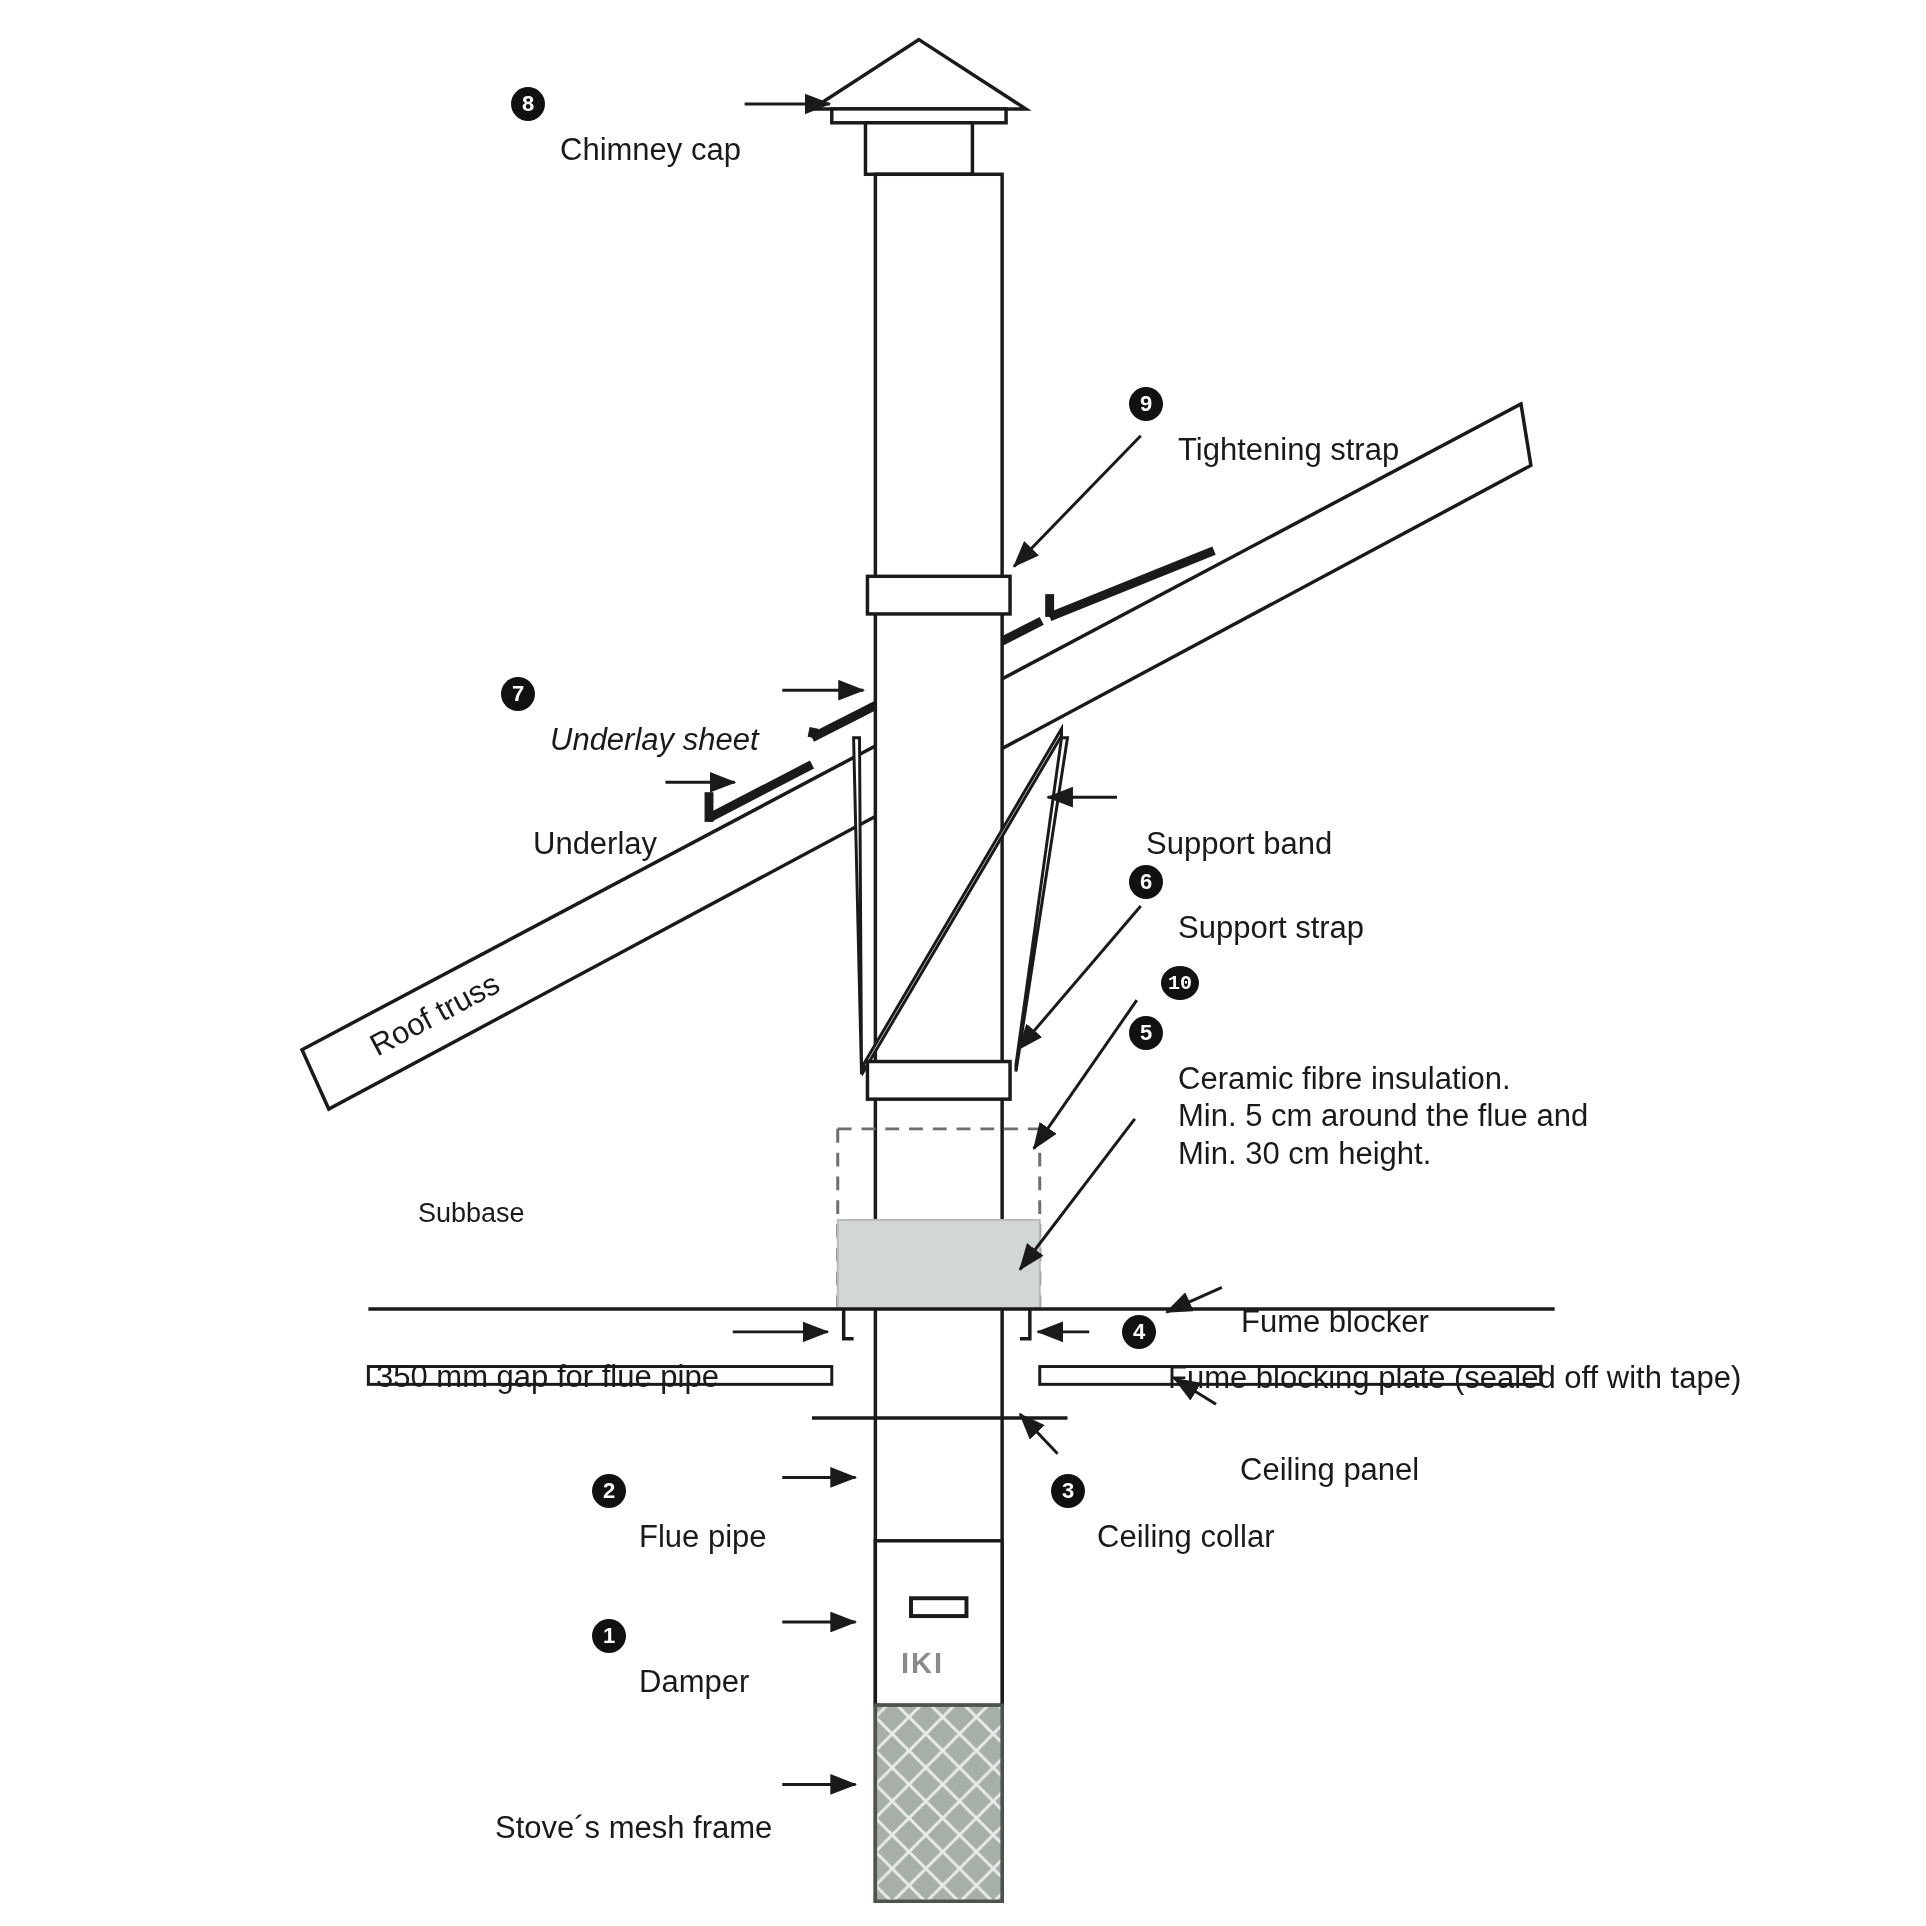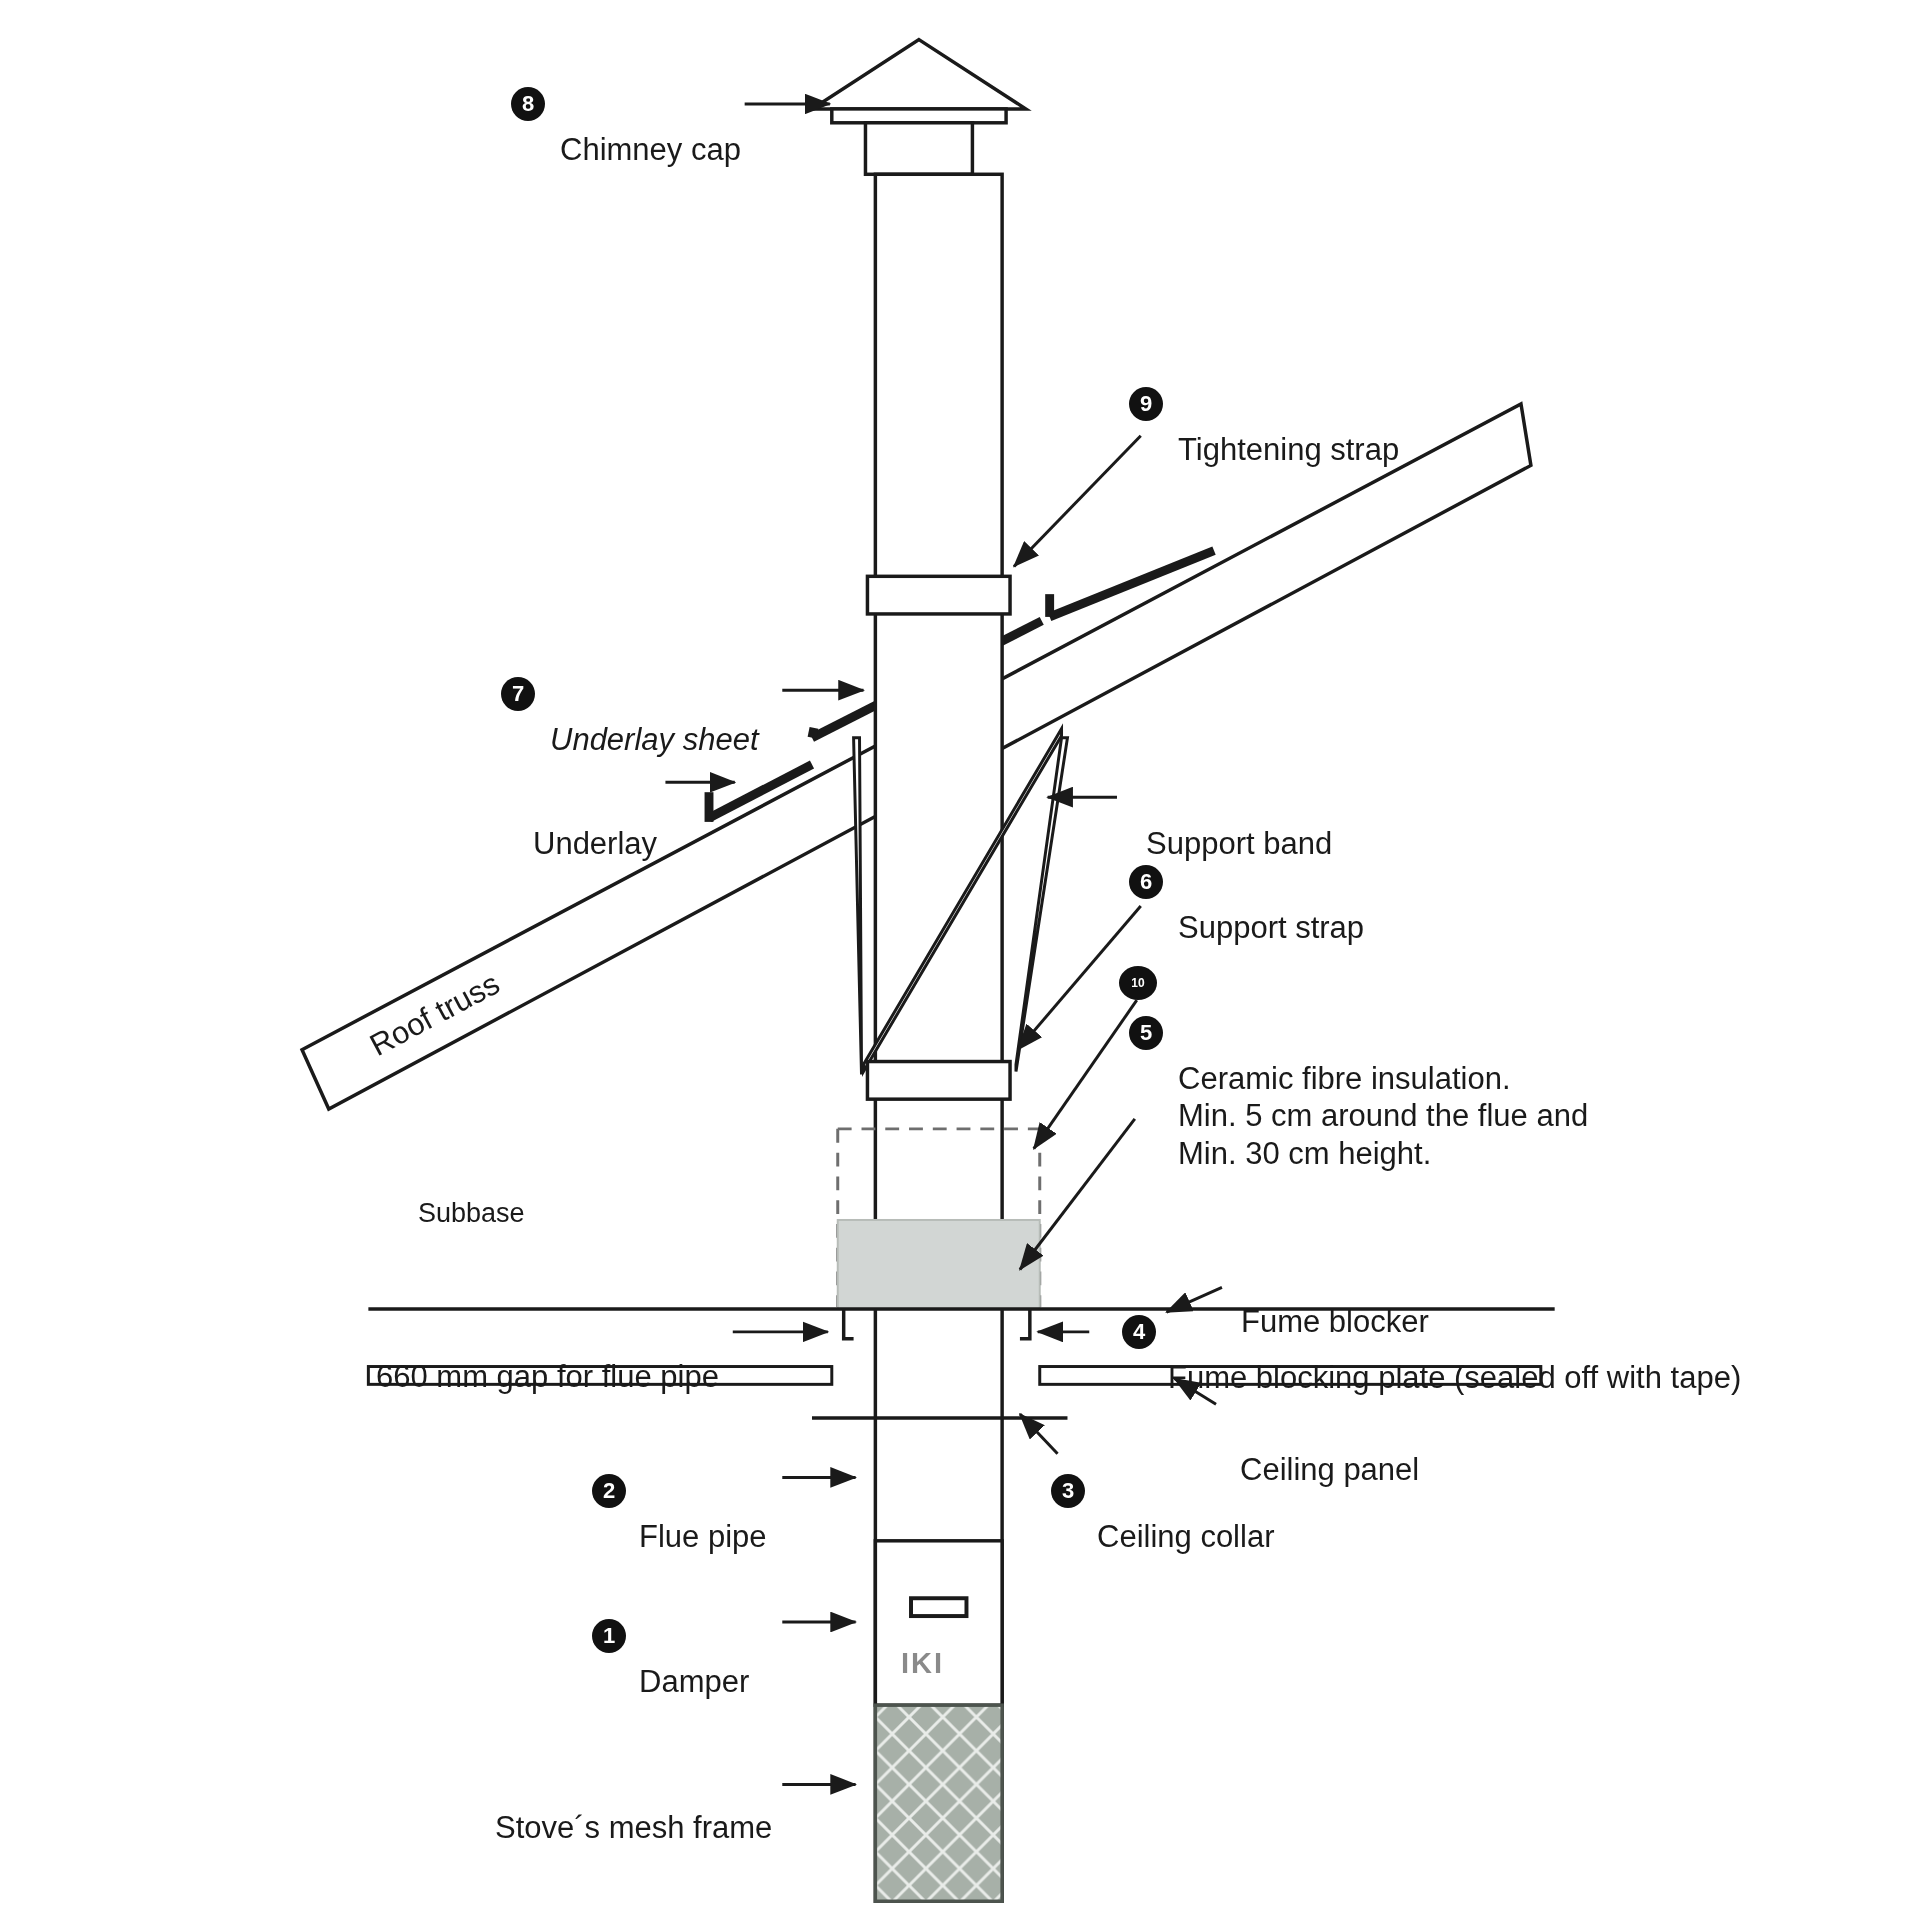--- a/index.html
+++ b/index.html
@@ -197,30 +197,30 @@
   <div class="bullet" style="left:501px; top:677px;">7</div>
   <div class="lbl" style="left:550px; top:680px;font-style:italic;">Underlay sheet</div>
 
   <div class="lbl" style="left:533px; top:784px;text-align:center;">Underlay</div>
 
   <div class="lbl" style="left:1146px; top:784px;">Support band</div>
 
   <div class="bullet" style="left:1129px; top:865px;">6</div>
   <div class="lbl" style="left:1178px; top:868px;">Support strap</div>
 
-  <div class="bullet" style="left:1119px; top:966px; width:38px; font-size:12px;">10</div>
+  <div class="bullet" style="left:1161px; top:966px; width:38px; font-size:20px;font-family:Liberation Mono, monospace;">10</div>
 
   <div class="bullet" style="left:1129px; top:1016px;">5</div>
   <div class="lbl" style="left:1178px; top:1019px;">Ceramic fibre insulation.</div>
   <div class="lbl" style="left:1178px; top:1056px;">Min. 5 cm around the flue and</div>
   <div class="lbl" style="left:1178px; top:1094px;">Min. 30 cm height.</div>
 
   <div class="lbl" style="left:1241px; top:1262px;">Fume blocker</div>
 
-  <div class="lbl" style="left:376px; top:1317px;">660 mm gap for flue pipe</div>
+  <div class="lbl" style="left:376px; top:1317px;">350 mm gap for flue pipe</div>
 
   <div class="bullet" style="left:1122px; top:1315px;">4</div>
   <div class="lbl" style="left:1168px; top:1318px;">Fume blocking plate (sealed off with tape)</div>
 
   <div class="lbl" style="left:1240px; top:1410px;">Ceiling panel</div>
 
   <div class="bullet" style="left:592px; top:1474px;">2</div>
   <div class="lbl" style="left:639px; top:1477px;">Flue pipe</div>
 
   <div class="bullet" style="left:1051px; top:1474px;">3</div>

